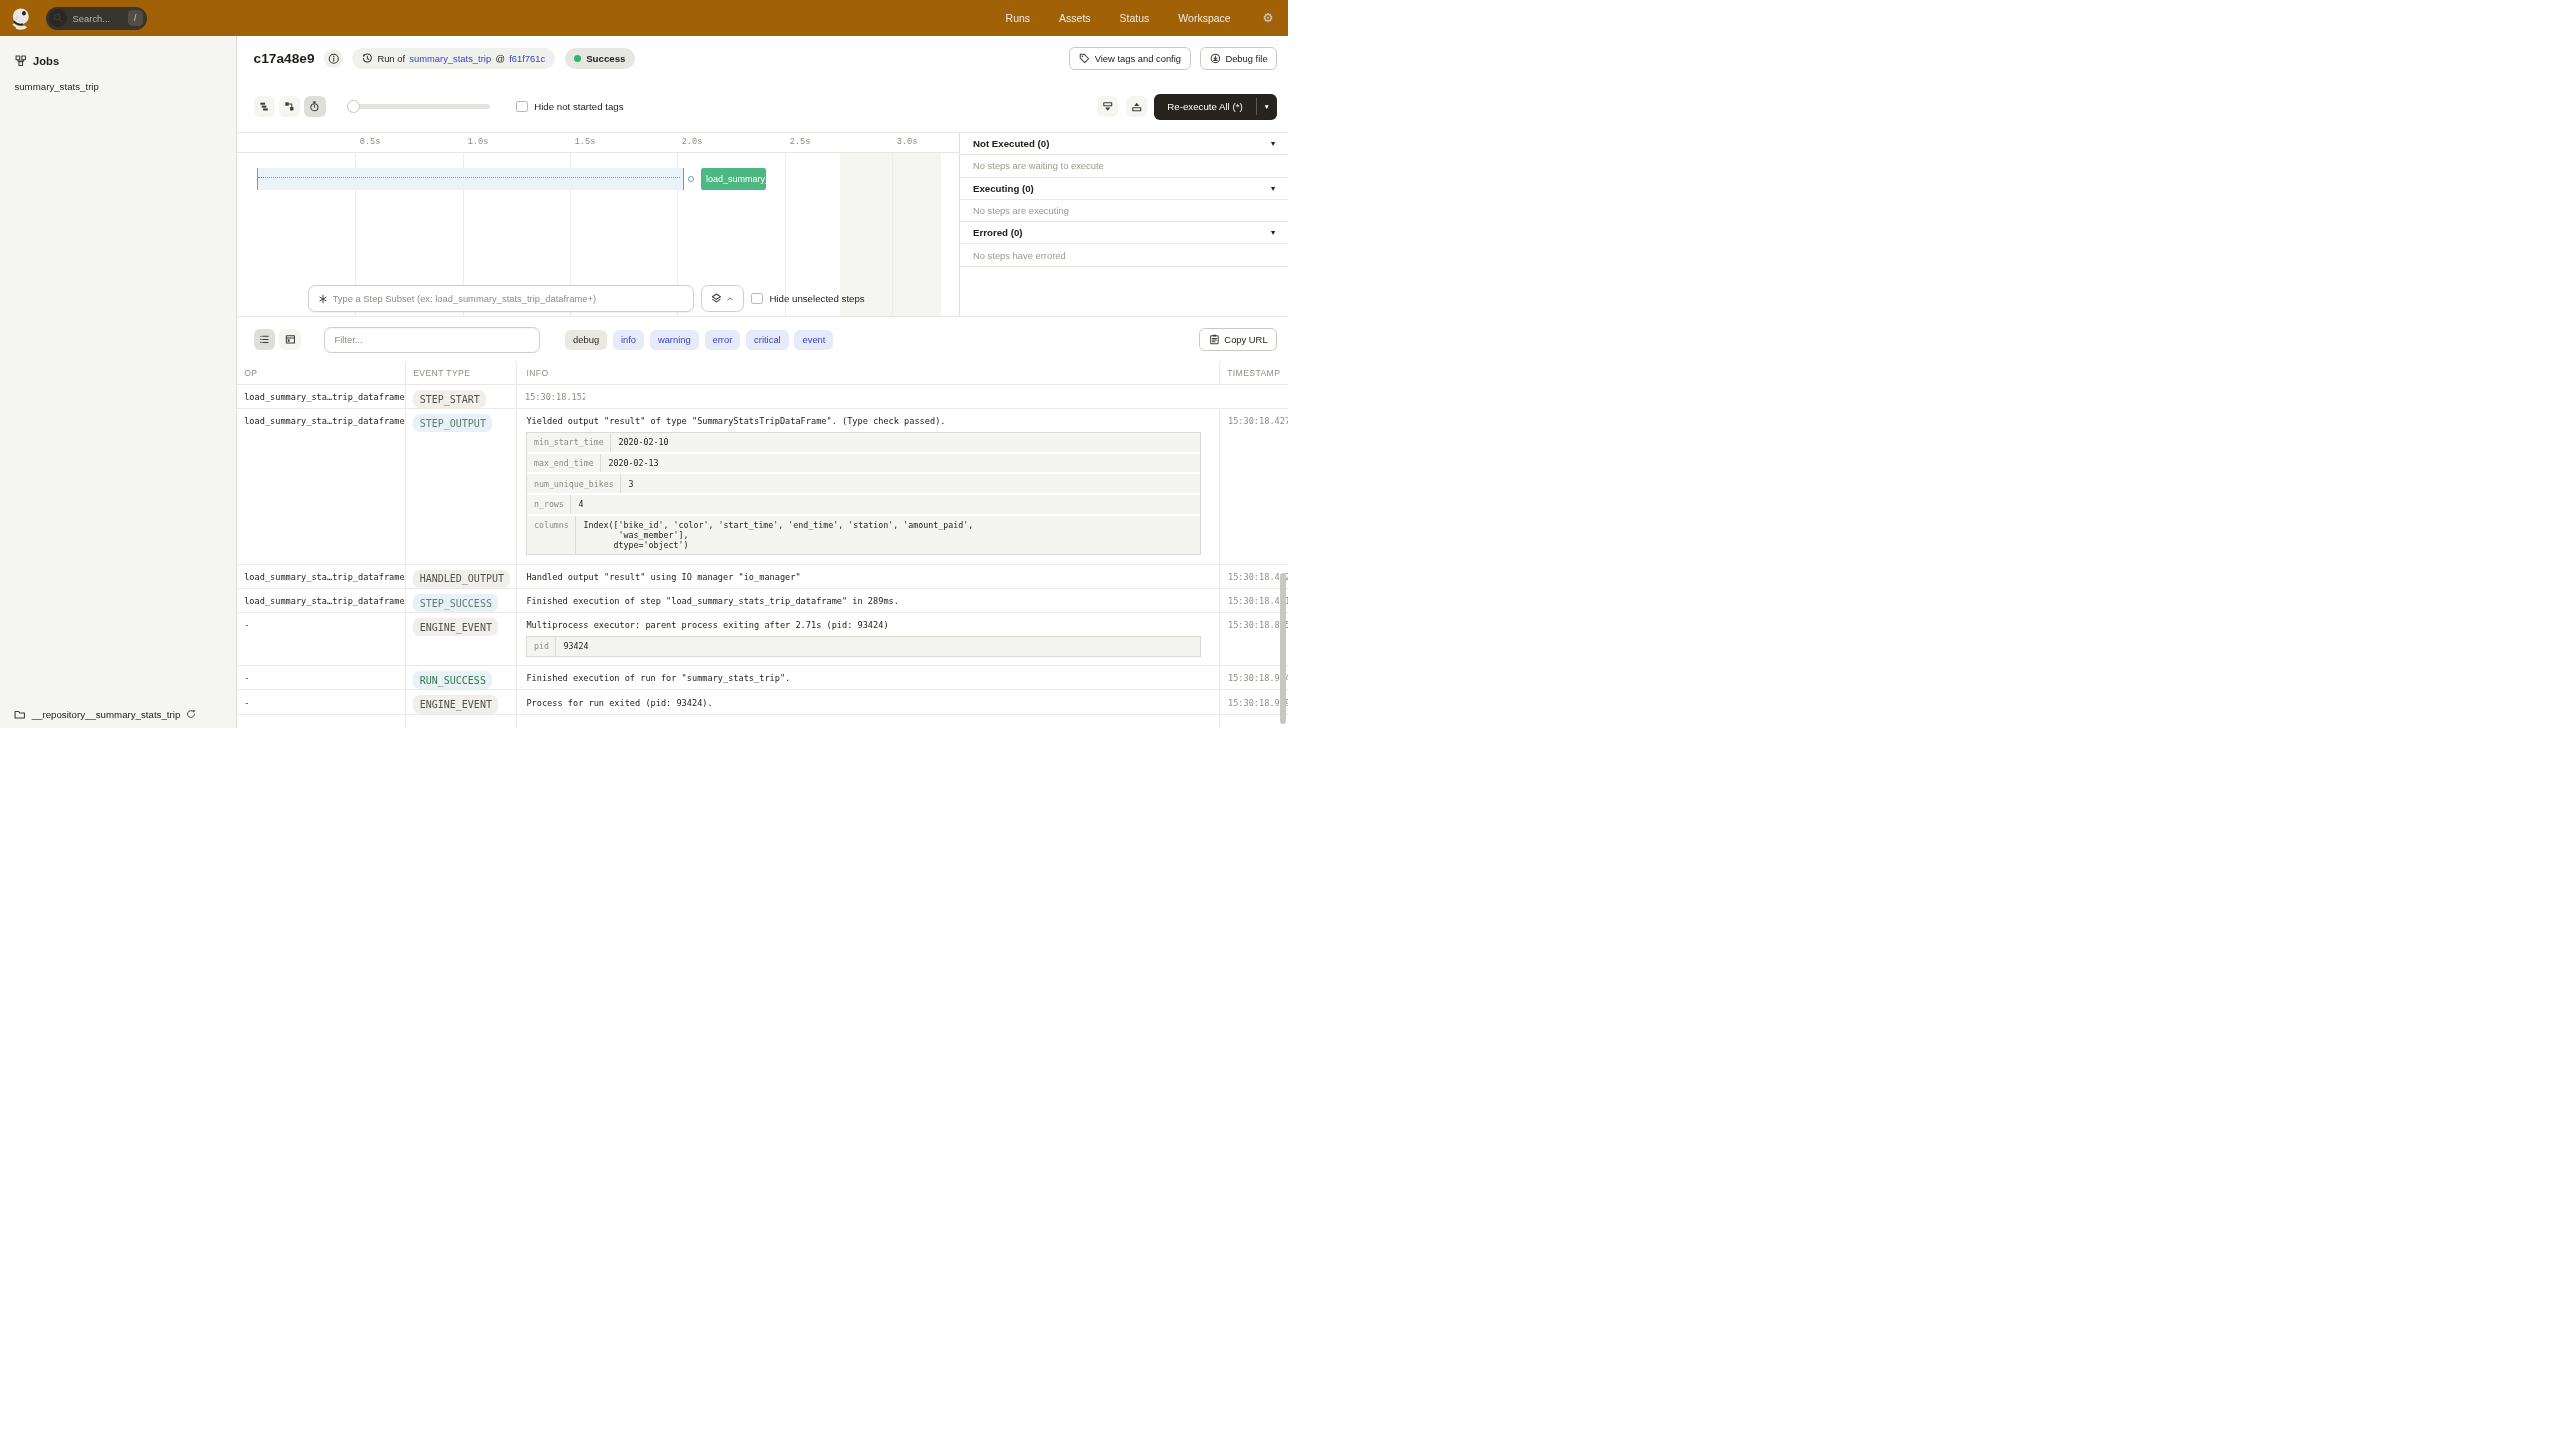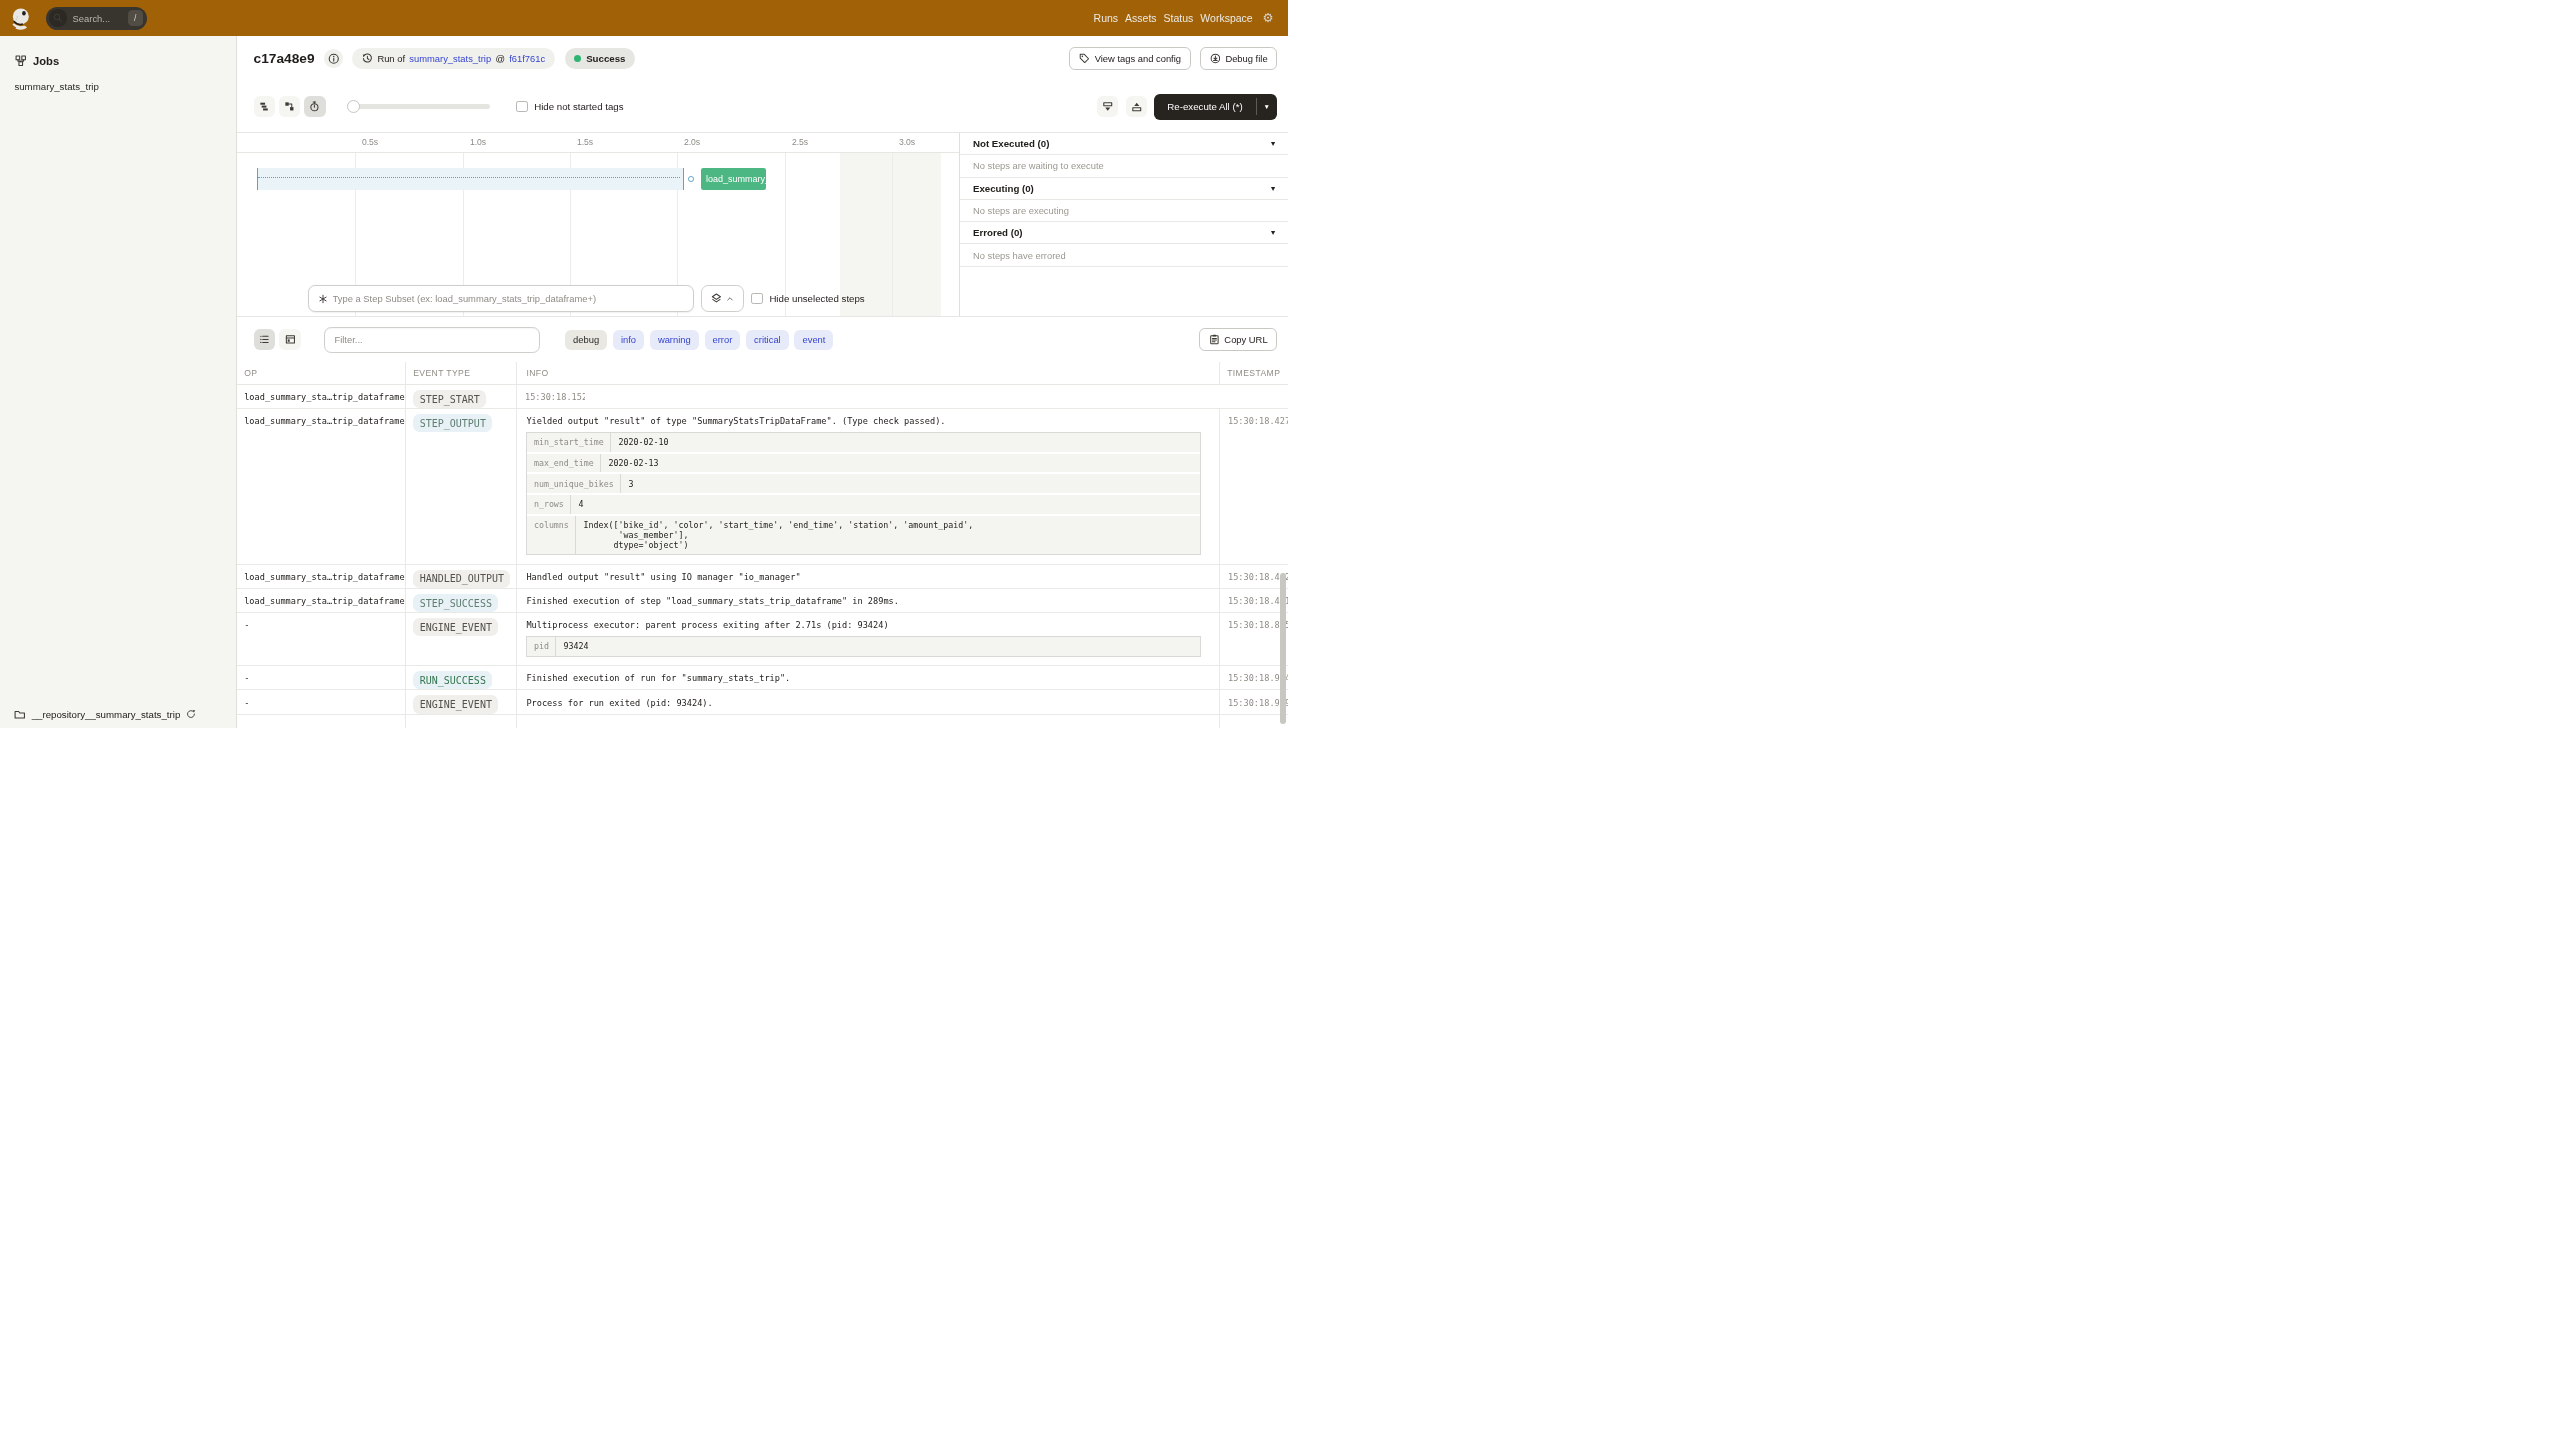--- a/index.html
+++ b/index.html
@@ -9,21 +9,21 @@
 
   
   .topnav { height:36px; background:#a16207; display:flex; align-items:center; padding:0 14.4px 0 9.4px; }
   .logo { width:25px; height:25px; flex:0 0 auto; }
   .search-pill { margin-left:11.5px; width:101px; height:23px; background:#38342e; border-radius:11.5px;
                  display:flex; align-items:center; padding:0 4.3px 0 3.6px; }
   .search-iconwrap { width:17.3px; height:17.3px; border-radius:8.6px; background:#2c2924; display:flex; align-items:center; justify-content:center; }
   .search-pill .ph { color:#b9b6af; font-size:9.4px; margin-left:5.8px; flex:1; }
   .kbd { width:15px; height:16px; border-radius:4.3px; background:#514d44; color:#d9d7d0; font-size:8.6px;
          display:flex; align-items:center; justify-content:center; }
-  .nav-links { margin-left:auto; display:flex; align-items:center; gap:7px; }
+  .nav-links { margin-left:auto; display:flex; align-items:center; gap:29px; }
   .nav-link { color:#eceae5; font-size:10.5px; cursor:pointer; }
   .gear { color:#d8d6d0; font-size:12.3px; line-height:1; margin-left:2.9px; cursor:pointer; }
 
   
   .app { display:flex; height:692px; }
   .sidebar { width:237px; background:#f5f5f2; border-right:0.7px solid #dfdfdb; position:relative; flex:0 0 auto; }
   .jobs-header { display:flex; align-items:center; gap:6.5px; padding:19px 0 0 15px; font-size:11.2px; font-weight:bold; color:#23211d; }
   .job-item { margin:14.4px 0 0 14.4px; font-size:9.7px; color:#2b2924; cursor:pointer; }
   .repo-footer { position:absolute; left:14.4px; bottom:8px; display:flex; align-items:center; gap:5.8px; font-size:9.7px; color:#23211d; }
 
@@ -52,21 +52,21 @@
   .checkline { display:flex; align-items:center; gap:6.5px; font-size:9.7px; color:#1f1d19; }
   .checkbox { width:11.5px; height:11.5px; border:1.4px solid #b9b7b1; border-radius:2.2px; background:#fff; cursor:pointer; flex:0 0 auto; }
   .reexec { margin-left:7.2px; height:26px; background:#27231e; border-radius:5.8px; display:flex; align-items:stretch; color:#fff; cursor:pointer;justify-content:center; }
   .reexec .label { display:flex; align-items:center; padding:0 13px; font-size:9.7px; }
   .reexec .divider { width:0.7px; background:rgba(255,255,255,0.25); margin:4.3px 0; }
   .reexec .caret { display:flex; align-items:center; padding:0 7.2px; font-size:6.5px; }
 
   
   .split { height:184px; display:flex; border-bottom:0.7px solid #e6e6e2; flex:0 0 auto; }
   .gantt { flex:1; position:relative; overflow:hidden; }
-  .tick-label { position:absolute; top:3.6px; transform:translateX(-50%); font-family:Liberation Sans, sans-serif; font-size:8.6px; color:#8d8a84;padding-left:30px; }
+  .tick-label { position:absolute; top:3.6px; transform:translateX(-50%); font-family:Liberation Mono, monospace; font-size:8.6px; color:#8d8a84;padding-left:30px; }
   .tick-head-border { position:absolute; top:19px; left:0; right:0; height:0.7px; background:#e6e6e2; }
   .gridline { position:absolute; top:19.5px; bottom:0; width:0.7px; background:#ececea; }
   .shaded { position:absolute; top:19.5px; bottom:0; left:603px; width:101px; background:#f5f5f2; }
   .wait-bar { position:absolute; left:20px; top:35px; width:427px; height:21.6px; background:#e9f3f8;
               border-left:0.7px solid #5da3c9; border-right:0.7px solid #5da3c9; }
   .wait-dots { position:absolute; left:0; right:2.9px; top:9.4px; border-top:1.4px dotted #5da3c9; }
   .wait-marker { position:absolute; left:451px; top:43px; width:5.8px; height:5.8px; border:1.1px solid #5da3c9; border-radius:50%; background:#fff; }
   .gantt-bar { position:absolute; left:464px; top:35px; width:65px; height:21.6px; background:#4cb782; border-radius:2.2px;
                color:#fff; font-size:9px; display:flex; align-items:center; padding:0 5px; overflow:hidden; white-space:nowrap; cursor:pointer; }
   .subset-row { position:absolute; left:71px; top:152px; display:flex; align-items:center; gap:7.2px; }

